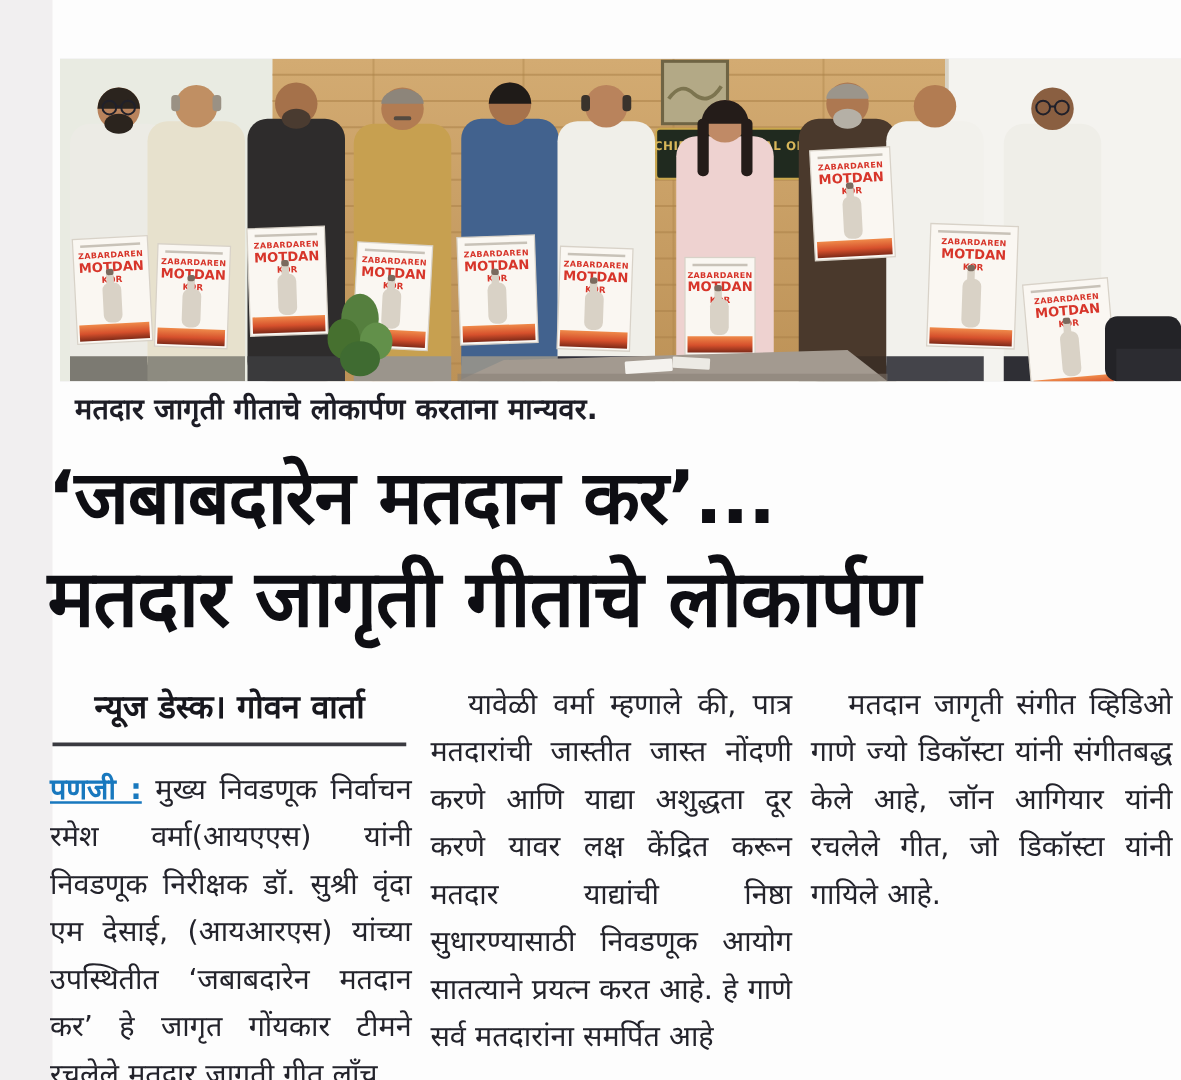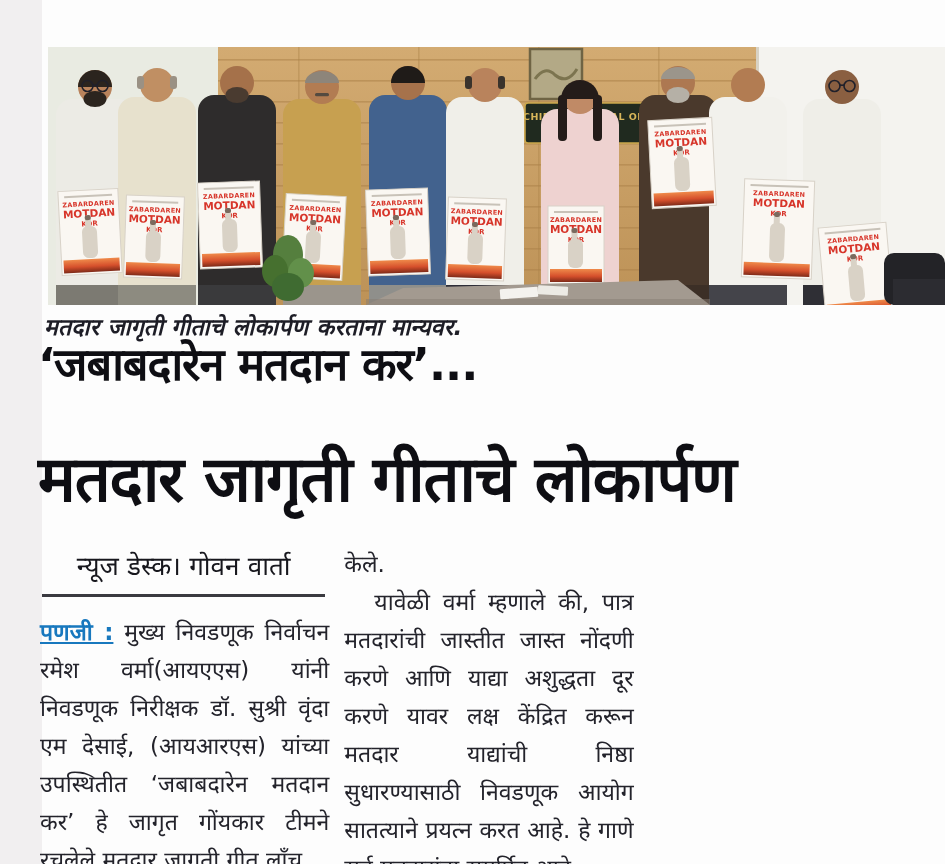--- a/index.html
+++ b/index.html
@@ -6,40 +6,40 @@
   body{
     width:945px;height:864px;position:relative;overflow:hidden;
     background:#fdfdfd;
     font-family:"DejaVu Sans",sans-serif;
     color:var(--body-ink,#23232b);
   }
   .left-strip{position:absolute;left:0;top:0;width:42px;height:864px;background:#f1eff0;}
   .photo-wrap{position:absolute;left:48px;top:47px;width:897px;height:258px;background:#ddd;}
   .photo-wrap svg{display:block;width:897px;height:258px;}
   .caption{
-    position:absolute;left:44px;top:310px;width:880px;
-    font-size:23px;font-weight:bold;color:#1d1d26;letter-spacing:.2px;font-style:italic;
+    position:absolute;left:60px;top:310px;width:880px;
+    font-size:23px;font-weight:bold;color:#1d1d26;letter-spacing:.2px;
   }
   .headline1{
-    position:absolute;left:38px;top:335px;width:900px;
-    font-size:45px;line-height:1.35;font-weight:800;color:var(--headline-ink,#0e0e13);
+    position:absolute;left:38px;top:358px;width:900px;
+    font-size:59px;line-height:1.35;font-weight:800;color:var(--headline-ink,#0e0e13);
     letter-spacing:-1px;white-space:nowrap;
   }
   .headline2{
     position:absolute;left:38px;top:437px;width:905px;
     font-size:63px;line-height:1.35;font-weight:800;color:var(--headline-ink,#0e0e13);
     letter-spacing:-1px;white-space:nowrap;
   }
   .article{
     position:absolute;left:40px;top:545px;width:898px;
     display:flex;gap:15px;
   }
   .col{flex:1;font-size:23px;line-height:38px;text-align:justify;color:var(--body-ink,#23232b);}
   .byline{
-    font-size:26px;font-weight:normal;text-align:center;color:#17171d;
+    font-size:26px;font-weight:bold;text-align:center;color:#17171d;
     padding:0 4px 9px 4px;margin:2px 4px 16px 2px;
     border-bottom:3px solid #3a3a40;
   }
   .col p{margin:0;}
   .indent{text-indent:30px;}
   .dateline{color:var(--dateline-blue,#1878be);font-weight:bold;text-decoration:underline;}
 </style>
 </head>
 <body style="--dateline-blue: #1878be; --headline-ink: #0e0e13; --body-ink: #23232b;">
 
@@ -301,18 +301,18 @@
 
 <div class="headline1">‘जबाबदारेन मतदान कर’...</div>
 <div class="headline2">मतदार जागृती गीताचे लोकार्पण</div>
 
 <div class="article">
   <div class="col">
     <div class="byline">न्यूज डेस्क। गोवन वार्ता</div>
     <p><span class="dateline">पणजी :</span> <span>मुख्य निवडणूक निर्वाचन रमेश वर्मा(आयएएस) यांनी निवडणूक निरीक्षक डॉ. सुश्री वृंदा एम देसाई, (आयआरएस) यांच्या उपस्थितीत ‘जबाबदारेन मतदान कर’ हे जागृत गोंयकार टीमने रचलेले मतदार जागृती गीत लाँच</span></p>
   </div>
   <div class="col">
-    <p>केले.</p>
     <p class="indent">यावेळी वर्मा म्हणाले की, पात्र मतदारांची जास्तीत जास्त नोंदणी करणे आणि याद्या अशुद्धता दूर करणे यावर लक्ष केंद्रित करून मतदार याद्यांची निष्ठा सुधारण्यासाठी निवडणूक आयोग सातत्याने प्रयत्न करत आहे. हे गाणे सर्व मतदारांना समर्पित आहे</p>
   </div>
   <div class="col">
+    <p class="indent">मतदान जागृती संगीत व्हिडिओ गाणे ज्यो डिकॉस्टा यांनी संगीतबद्ध केले आहे, जॉन आगियार यांनी रचलेले गीत, जो डिकॉस्टा यांनी गायिले आहे.</p>
   </div>
 </div>
 
 </body></html>

